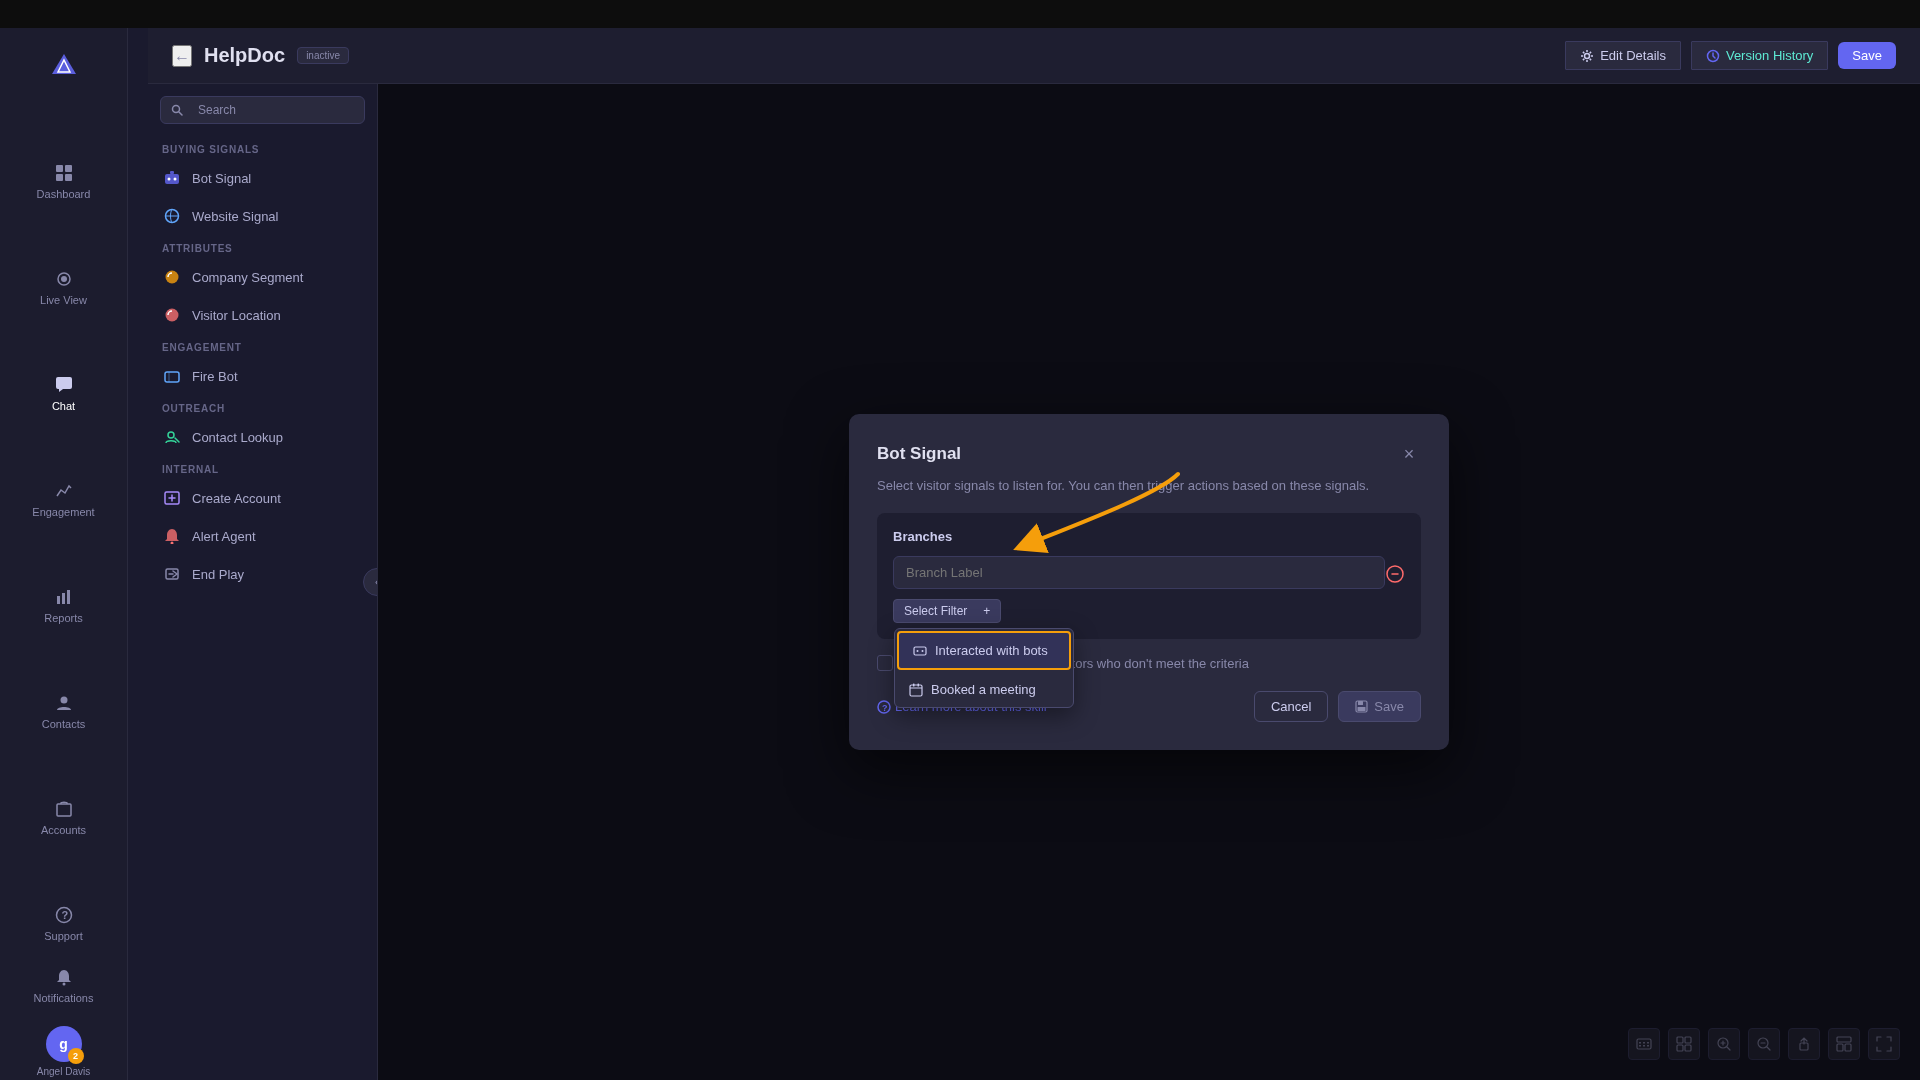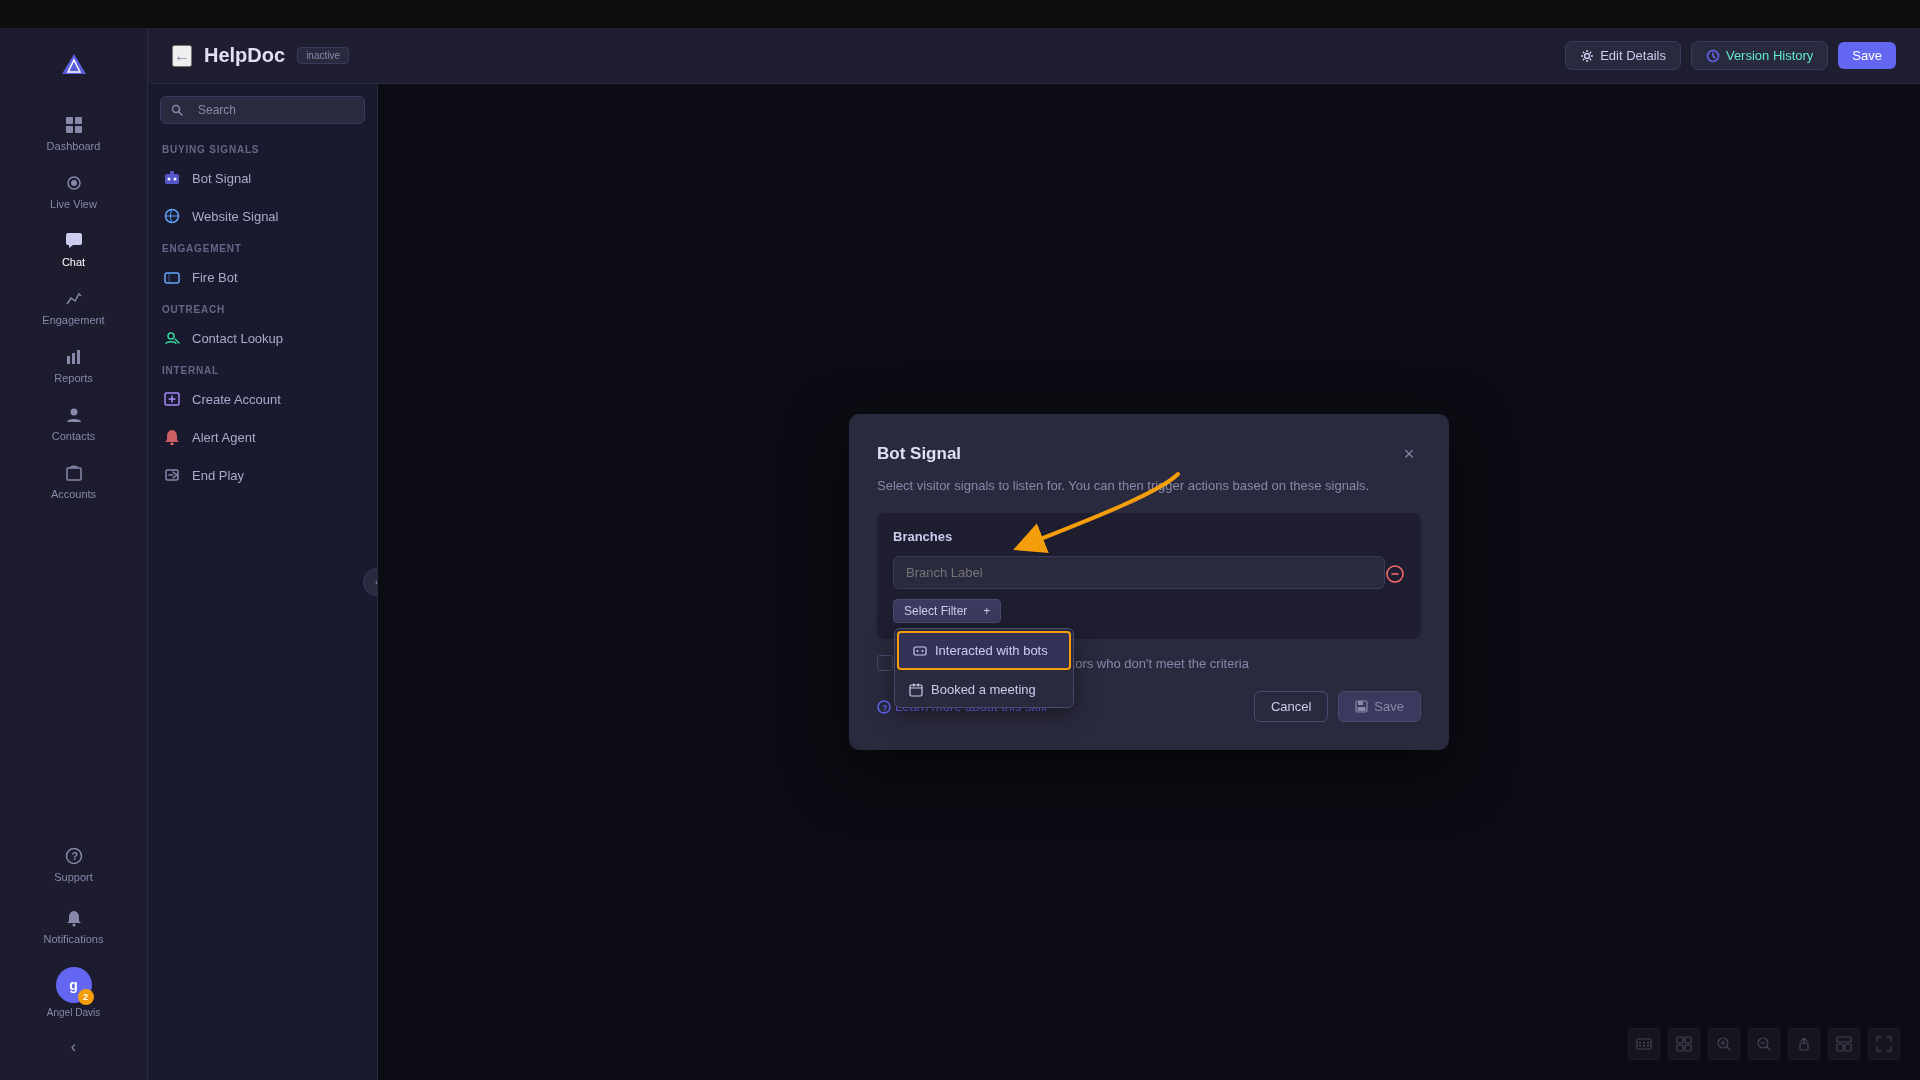--- a/index.html
+++ b/index.html
@@ -20,28 +20,29 @@
       position: absolute;
       top: 0; left: 0;
       z-index: 10;
     }
 
     
     .sidebar {
       position: absolute;
       top: 28px;
       left: 0;
-      width: 148px;
+      width: 128px;
       height: calc(100% - 28px);
       background: #1c1c2e;
       display: flex;
       flex-direction: column;
       padding: 16px 0;
       z-index: 5;
       border-right: 1px solid #2a2a3e;
+      gap: 48px;
     }
 
     .sidebar-logo {
       display: flex;
       align-items: center;
       justify-content: center;
       padding: 8px 0 16px;
       margin-bottom: 8px;
     }
 
@@ -177,21 +178,21 @@
       display: flex;
       gap: 10px;
       align-items: center;
     }
 
     .btn-secondary {
       background: #2a2a3e;
       color: #ccccee;
       border: 1px solid #3a3a5e;
       padding: 6px 14px;
-      border-radius: 7px;
+      border-radius: 1px;
       font-size: 13px;
       cursor: pointer;
       display: flex;
       align-items: center;
       gap: 6px;
     }
 
     .btn-primary {
       background: #6366f1;
       color: white;
@@ -697,20 +698,41 @@
             <svg width="16" height="16" viewBox="0 0 16 16" fill="none">
               <circle cx="8" cy="8" r="6.5" stroke="#60a5fa" stroke-width="1.5" fill="none"></circle>
               <path d="M8 1.5 C6 4 6 12 8 14.5" stroke="#60a5fa" stroke-width="1" fill="none"></path>
               <path d="M1.5 8 H14.5" stroke="#60a5fa" stroke-width="1"></path>
             </svg>
           </div>
           <span>Website Signal</span>
         </div>
       </div>
 
+      <div>
+        <div class="section-label">ATTRIBUTES</div>
+        <div class="panel-item">
+          <div class="panel-item-icon">
+            <svg width="16" height="16" viewBox="0 0 16 16" fill="none">
+              <circle cx="8" cy="8" r="6.5" fill="#f59e0b" opacity="0.8"></circle>
+              <path d="M4 8 A4 4 0 0 1 8 4" stroke="white" stroke-width="1.5" fill="none"></path>
+            </svg>
+          </div>
+          <span>Company Segment</span>
+        </div>
+        <div class="panel-item">
+          <div class="panel-item-icon">
+            <svg width="16" height="16" viewBox="0 0 16 16" fill="none">
+              <circle cx="8" cy="8" r="6.5" fill="#f87171" opacity="0.8"></circle>
+              <path d="M4 8 A4 4 0 0 1 8 4" stroke="white" stroke-width="1.5" fill="none"></path>
+            </svg>
+          </div>
+          <span>Visitor Location</span>
+        </div>
+      </div>
 
       <div>
         <div class="section-label">ENGAGEMENT</div>
         <div class="panel-item">
           <div class="panel-item-icon">
             <svg width="16" height="16" viewBox="0 0 16 16" fill="none">
               <rect x="1" y="4" width="14" height="10" rx="2" stroke="#60a5fa" stroke-width="1.5" fill="none"></rect>
               <line x1="5" y1="4" x2="5" y2="14" stroke="#60a5fa" stroke-width="1" opacity="0.5"></line>
             </svg>
           </div>

